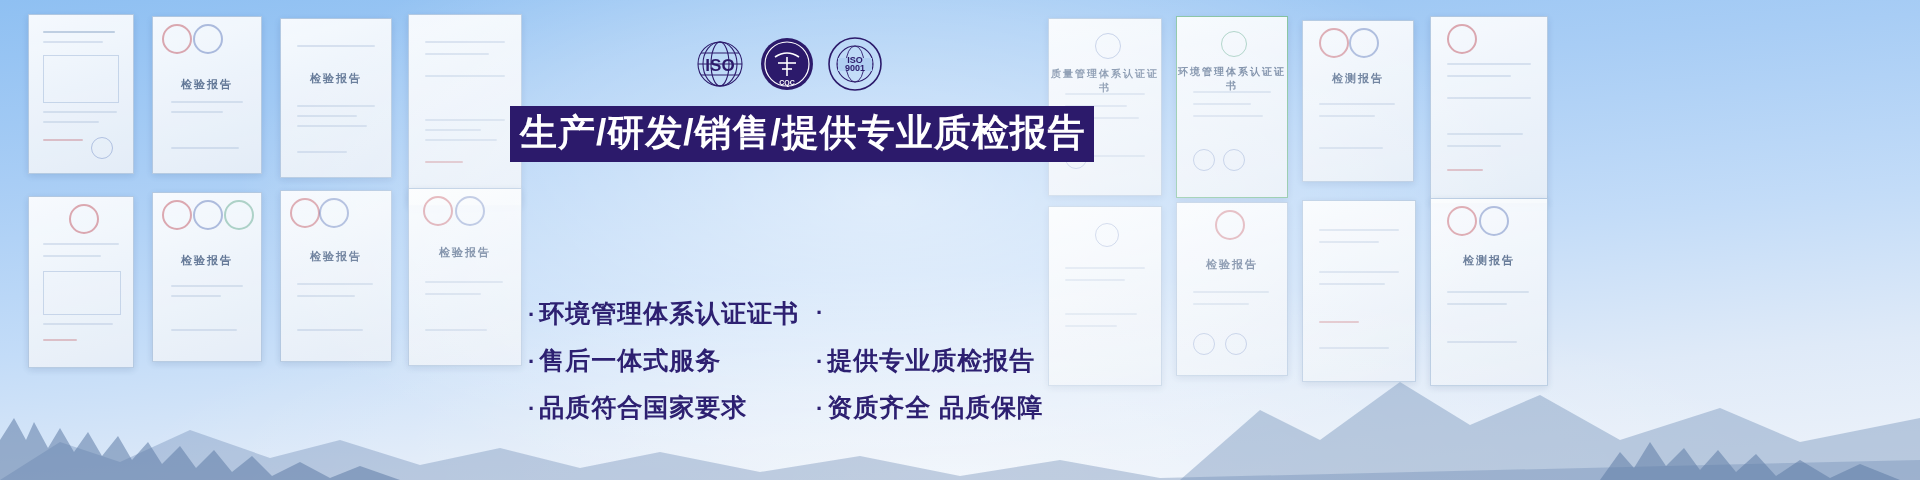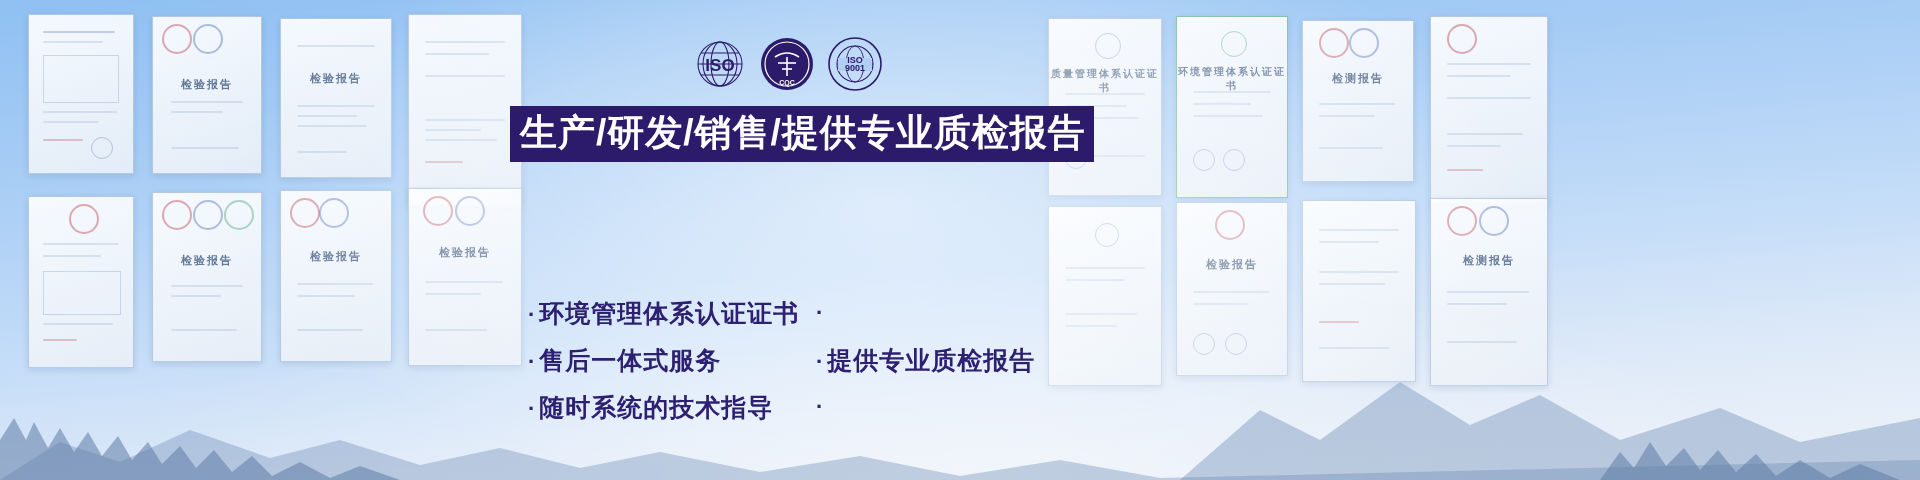--- a/index.html
+++ b/index.html
@@ -376,20 +376,21 @@
     <div class="feat">
       <span class="dot">·</span>
       <span>售后一体式服务</span>
     </div>
     <div class="feat">
       <span class="dot">·</span>
       <span>提供专业质检报告</span>
     </div>
     <div class="feat">
       <span class="dot">·</span>
-      <span>随时系统的技术指导</span>
-    </div>
-    <div class="feat">
-      <span class="dot">·</span>
+      <span>品质符合国家要求</span>
+    </div>
+    <div class="feat">
+      <span class="dot">·</span>
+      <span>资质齐全 品质保障</span>
     </div>
   </div>
 
 </div>
 
 </body></html>

